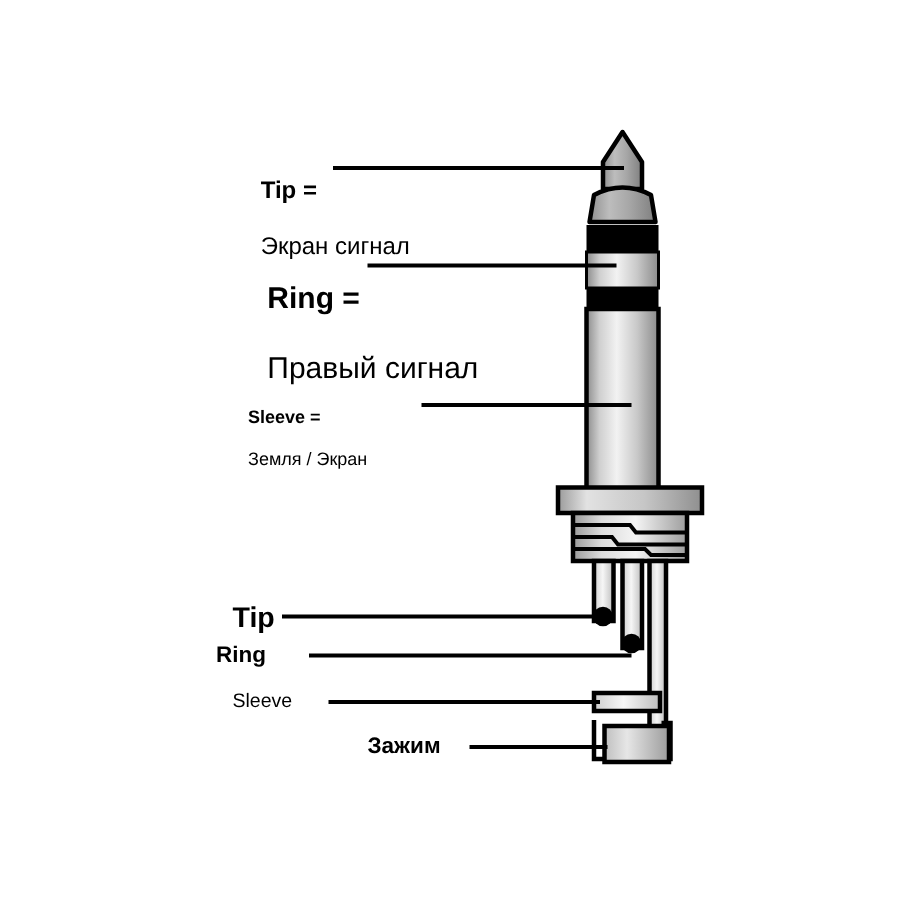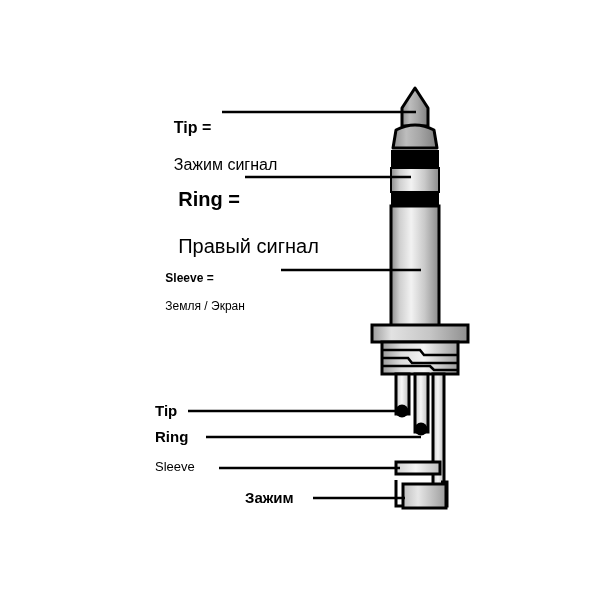--- a/index.html
+++ b/index.html
@@ -104,34 +104,34 @@
       <line x1="281" y1="270" x2="421" y2="270" stroke-width="2.6"></line>
       <line x1="188" y1="411" x2="402" y2="411" stroke-width="2.6"></line>
       <line x1="206" y1="437" x2="421" y2="437" stroke-width="2.6"></line>
       <line x1="219" y1="468" x2="400" y2="468" stroke-width="2.6"></line>
       <line x1="313" y1="498" x2="405" y2="498" stroke-width="2.6"></line>
     </g>
   </svg>
 
   <div class="lbl" style="left:156px;top:100px;font-size:16px;">
     <span class="b">Tip =</span><br>
-    <span class="r">Зажим сигнал</span>
+    <span class="r">Экран сигнал</span>
   </div>
 
   <div class="lbl" style="left:156px;top:165px;font-size:20px;">
     <span class="b">Ring =</span><br>
     <span class="r">Правый сигнал</span>
   </div>
 
   <div class="lbl" style="left:152px;top:258px;font-size:12px;">
     <span class="b">Sleeve =</span><br>
     <span class="r">Земля / Экран</span>
   </div>
 
-  <div class="lbl b" style="left:155px;top:402px;font-size:15px;font-weight:bold;">Tip</div>
+  <div class="lbl b" style="left:155px;top:402px;font-size:19px;font-weight:bold;">Tip</div>
 
-  <div class="lbl b" style="left:155px;top:428px;font-size:15px;font-weight:bold;">Ring</div>
+  <div class="lbl b" style="left:144px;top:428px;font-size:15px;font-weight:bold;">Ring</div>
 
   <div class="lbl b" style="left:155px;top:459px;font-size:13px;font-weight:normal;text-align:right;">Sleeve</div>
 
   <div class="lbl b" style="left:245px;top:489px;font-size:15px;font-weight:bold;">Зажим</div>
 
 </div>
 
 </body></html>

